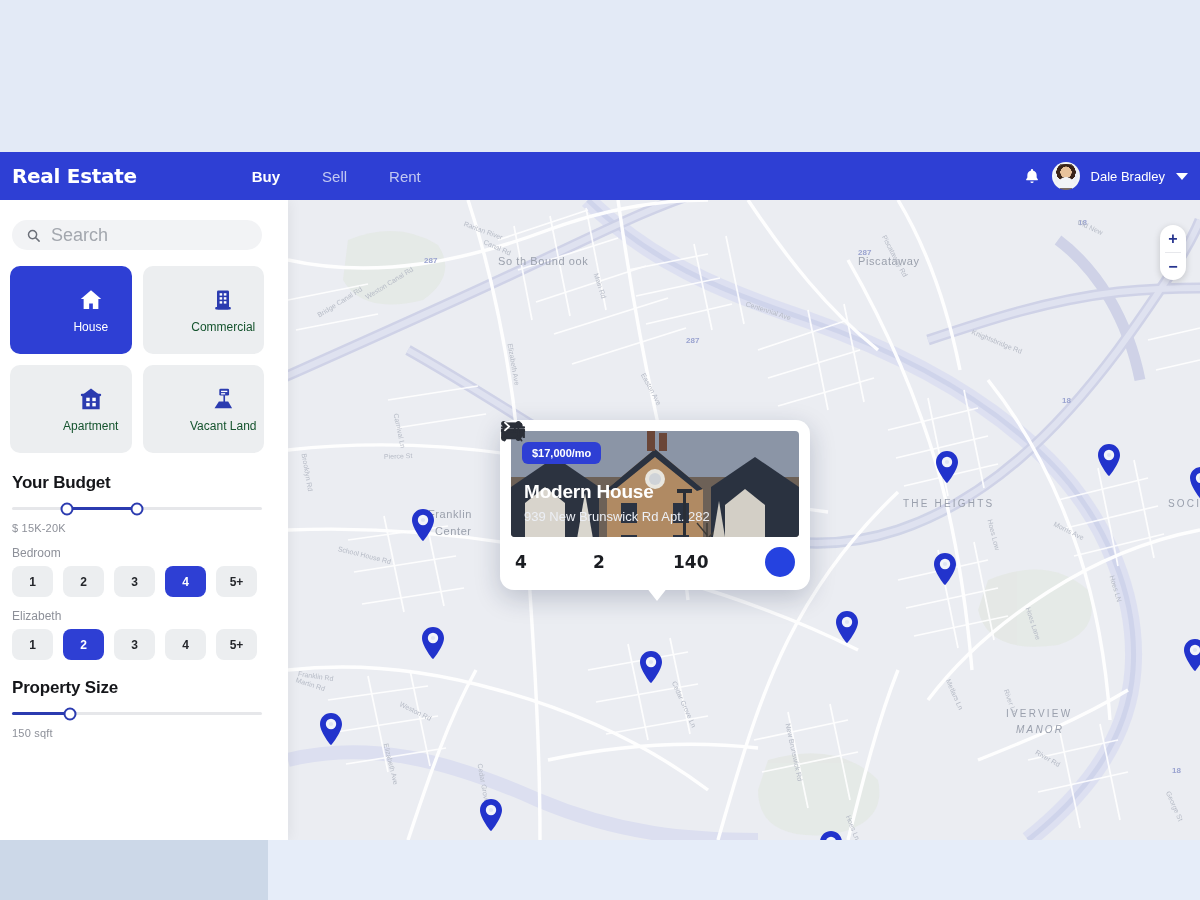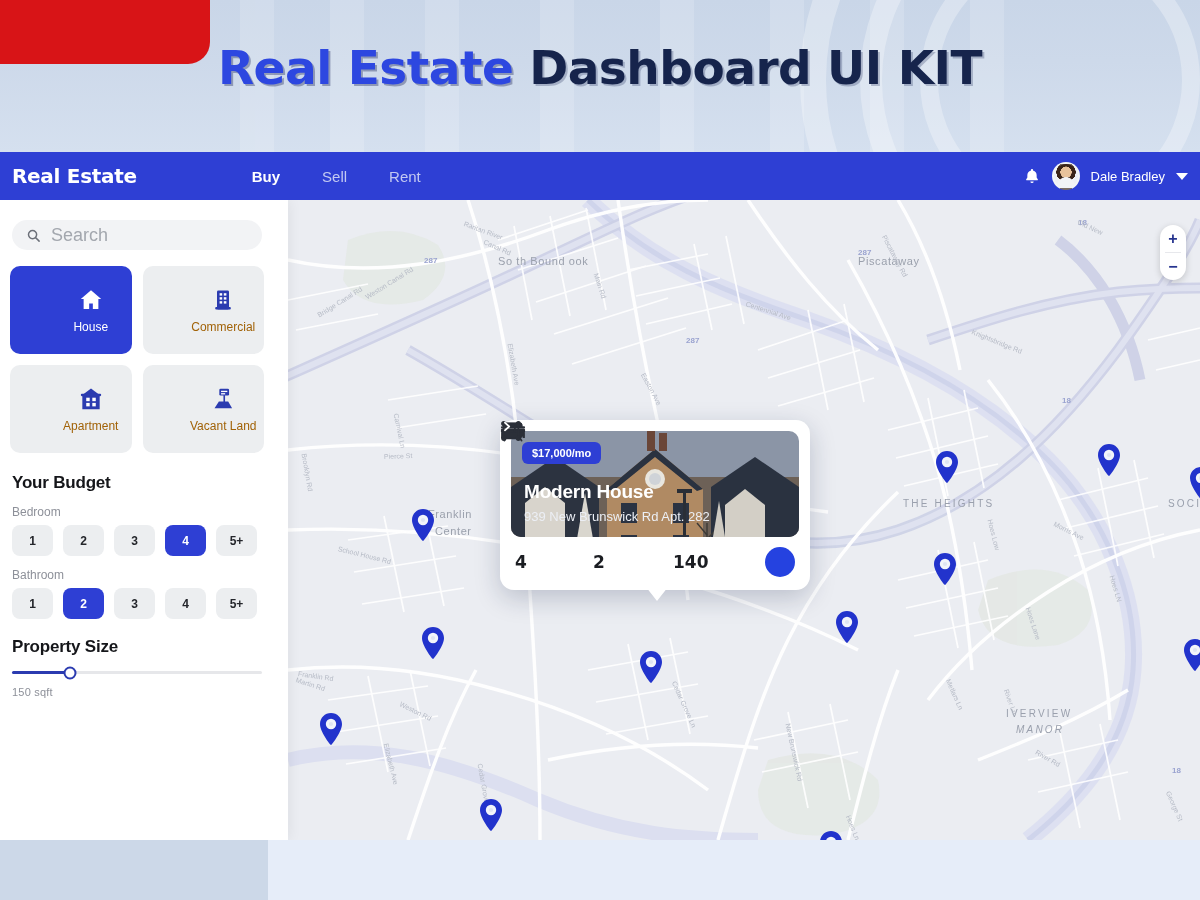--- a/index.html
+++ b/index.html
@@ -82,21 +82,21 @@
   .search-ph { color: #a3a7ae; font-size: 18px; }
   .sec-title { font-size: 17px; font-weight: 700; color: #15161a; margin: 0 0 10px 2px; letter-spacing: -.2px; }
   .type-grid { display: grid; grid-template-columns: 1fr 1fr; gap: 11px; margin-bottom: 20px; }
   .type-card {
     height: 88px; background: #eceef0; border-radius: 10px;
     display: flex; flex-direction: column; align-items: center; justify-content: center; gap: 7px;
     cursor: pointer;
     padding-left: 40px;
   }
   .type-card.active { background: #2e3fd4; }
-  .type-label { font-size: 12px; color: #a16207; }
+  .type-label { font-size: 12px; color: #14532d; }
   .type-card.active .type-label { color: #fff; }
 
   .slider-row { margin: 0 2px; }
   .track { position: relative; height: 3px; background: #e6e7ea; border-radius: 2px; margin: 14px 0 0 0; }
   .fill { position: absolute; top: 0; height: 3px; background: #2b3bb0; border-radius: 2px; }
   .knob {
     position: absolute; top: 50%; transform: translate(-50%, -50%);
     width: 13px; height: 13px; border-radius: 50%; background: #fff;
     border: 2px solid #2b3bb0; cursor: pointer;
   }
@@ -133,21 +133,21 @@
   }
   .zoom-sep { height: 1px; background: #e7e8ec; margin: 0 5px; }
 
   
   .prop-card {
     position: absolute; left: 212px; top: 220px; width: 310px;
     background: #fff; border-radius: 14px; box-shadow: 0 8px 26px rgba(20,30,70,.22);
     padding: 11px; z-index: 5;
   }
   .prop-img {
-    position: relative; height: 106px; border-radius: 10px; overflow: hidden;
+    position: relative; height: 106px; border-radius: 4px; overflow: hidden;
     background:
       linear-gradient(180deg, rgba(10,14,30,0) 38%, rgba(8,11,26,.80) 86%),
       radial-gradient(ellipse at 52% 42%, #c9a183 0 16%, #a8apx 0 0),
       linear-gradient(180deg, #8e99a8 0 26%, #2a3040 27% 44%, #b08d6c 45% 100%);
   }
   .house-art { position: absolute; inset: 0; }
   .prop-badge {
     position: absolute; left: 11px; top: 11px; background: #2e3fd4; color: #fff;
     font-size: 11px; font-weight: 700; border-radius: 6px; padding: 5px 10px; z-index: 2;
   }
@@ -170,41 +170,20 @@
 
   
   .page-bottom { position: absolute; left: 0; top: 840px; width: 1200px; height: 60px; background: #e6edf9; }
   .page-bottom-left { position: absolute; left: 0; top: 0; width: 268px; height: 60px; background: #ccd8e8; }
 </style>
 </head>
 <body>
 
 <div id="root">
 
-  <div class="promo">
-    <div class="promo-stripes">
-      <div class="stripe" style="left:30px"></div>
-      <div class="stripe" style="left:120px"></div>
-      <div class="stripe" style="left:215px"></div>
-      <div class="stripe" style="left:330px"></div>
-      <div class="stripe" style="left:450px"></div>
-      <div class="stripe" style="left:560px"></div>
-      <div class="stripe" style="left:660px"></div>
-      <div class="stripe" style="left:760px"></div>
-    </div>
-    <div class="promo-arcs">
-      <div class="promo-arc arc1"></div>
-      <div class="promo-arc arc2"></div>
-      <div class="promo-arc arc3"></div>
-    </div>
-    <div class="red-tab"></div>
-    <div class="promo-title">
-      <span class="t1">Real Estate </span><span class="t2">Dashboard UI KIT</span>
-    </div>
-  </div>
 
   <div class="app">
 
     <div class="navbar">
       <div class="brand">Real Estate</div>
       <div class="nav-links">
         <div class="nav-link active">Buy</div>
         <div class="nav-link">Sell</div>
         <div class="nav-link">Rent</div>
       </div>
@@ -272,32 +251,40 @@
             <rect x="10.2" y="4.4" width="5.8" height="1.2" fill="#fff"></rect>
             <rect x="10.2" y="6.6" width="3.8" height="1.2" fill="#fff"></rect>
             <rect x="12.4" y="8.4" width="1.5" height="6.6"></rect>
             <path d="M4.2 20.6 8.2 14.4h8.6l3.6 6.2z"></path>
           </svg>
           <span class="type-label">Vacant Land</span>
         </div>
       </div>
 
       <div class="sec-title">Your Budget</div>
+      <div class="slider-row">
+        <div class="track">
+          <div class="fill" style="left:22%; width:28%;"></div>
+          <div class="knob" style="left:22%;"></div>
+          <div class="knob" style="left:50%;"></div>
+        </div>
+        <div class="slider-val">$ 15K-20K</div>
+      </div>
 
 
       <div class="sub-label">Bedroom</div>
       <div class="pill-row">
         <div class="pill">1</div>
         <div class="pill">2</div>
         <div class="pill">3</div>
         <div class="pill active">4</div>
         <div class="pill">5+</div>
       </div>
 
-      <div class="sub-label">Bathroom</div>
+      <div class="sub-label">Elizabeth</div>
       <div class="pill-row">
         <div class="pill">1</div>
         <div class="pill active">2</div>
         <div class="pill">3</div>
         <div class="pill">4</div>
         <div class="pill">5+</div>
       </div>
 
       <div class="sec-title" style="margin-top:18px">Property Size</div>
       <div class="slider-row">

